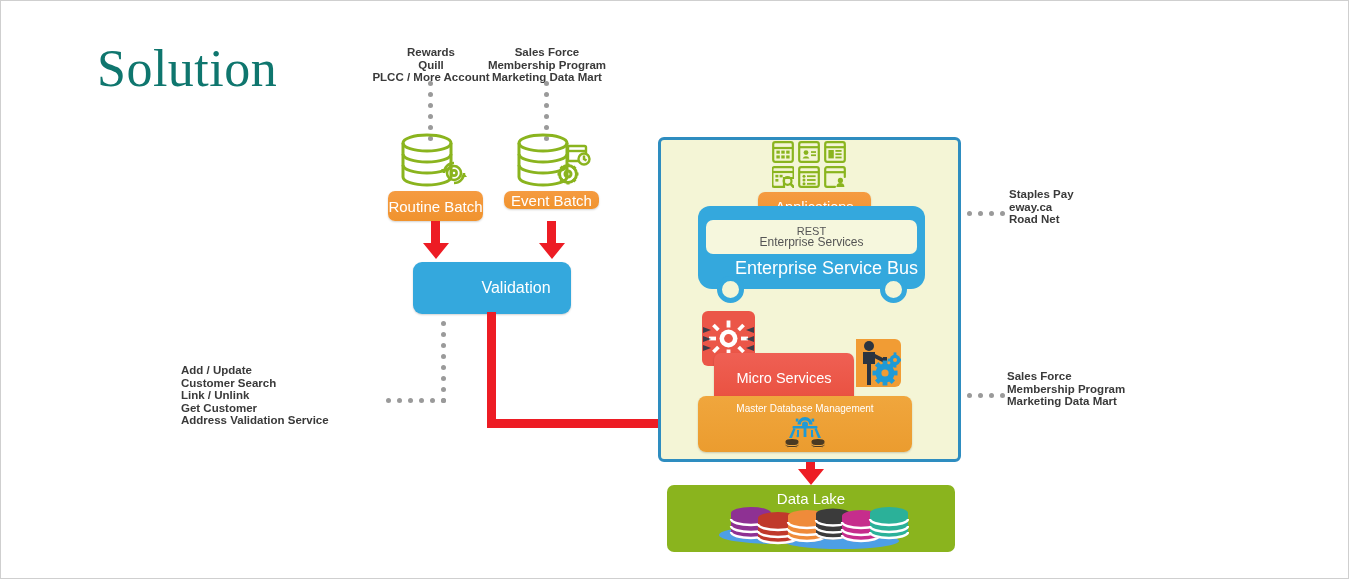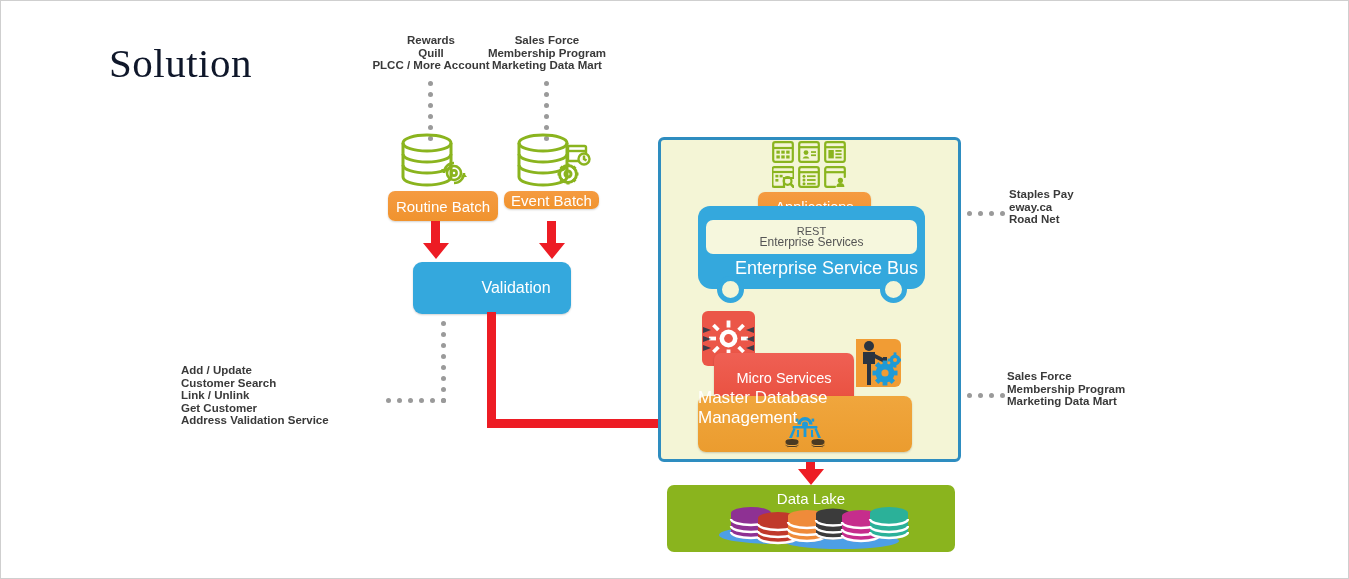--- a/index.html
+++ b/index.html
@@ -6,32 +6,32 @@
   body{font-family:"Liberation Sans",sans-serif;}
   #page{
     position:relative;width:1349px;height:579px;
     background:#ffffff;border:1px solid #cfcfcf;box-sizing:border-box;
     overflow:hidden;
   }
   .abs{position:absolute;}
 
   
   #title{
-    left:108px;top:38px;
+    left:96px;top:38px;
     font-family:"Liberation Serif",serif;
-    font-size:41px;color:#0f172a;letter-spacing:.5px;
+    font-size:52px;color:#0f766e;letter-spacing:.5px;
     white-space:nowrap;
   }
 
   
   .srctext{
     font-size:11.5px;font-weight:bold;color:#3a3a3a;
     line-height:12.6px;white-space:nowrap;
   }
-  .srctext.center{text-align:center;}
+  .srctext.center{text-align:center;margin-top:12px;}
   .srctext.right{text-align:left;}
   .srctext.left{text-align:left;}
 
   
   .dots-v{
     width:5px;
   }
   .dots-v i{
     display:block;width:5px;height:5px;border-radius:50%;
     background:#9a9a9a;margin-bottom:6px;
@@ -49,21 +49,21 @@
     text-align:center;
   }
   .pill-orange{
     background:linear-gradient(180deg,#f59b41 0%,#f0932e 100%);
     box-shadow:0 1px 2px rgba(0,0,0,.18);
   }
   .pill-blue{
     background:#34a8dd;box-shadow:0 1px 2px rgba(0,0,0,.18);
   }
 
-  #routine-batch{left:387px;top:190px;width:110px;height:30px;font-size:15px;}
+  #routine-batch{left:387px;top:190px;width:95px;height:30px;font-size:15px;}
   #event-batch{left:503px;top:190px;width:95px;height:18px;font-size:15px;}
   #validation{left:412px;top:261px;width:158px;height:52px;font-size:16px;border-radius:9px;padding-left:48px;}
 
   
   .red{background:#ed1c24;}
   .arrow-down-shaft{width:9px;}
   .arrow-head-down{
     width:0;height:0;border-left:13px solid transparent;
     border-right:13px solid transparent;border-top:16px solid #ed1c24;
   }
@@ -138,21 +138,21 @@
 
   
   #master-db{
     left:697px;top:395px;width:214px;height:56px;
     background:linear-gradient(180deg,#f0a63d 0%,#eb9c2f 100%);
     border-radius:8px;box-shadow:0 1px 2px rgba(0,0,0,.18);
   }
   #master-db-label{
     left:697px;top:397px;width:214px;height:20px;
     display:flex;align-items:center;justify-content:center;
-    color:#fff;font-size:17px;
+    color:#fff;font-size:10px;
   }
   #master-db-icon{left:783px;top:415px;width:42px;height:34px;}
 
   
   #data-lake{
     left:666px;top:484px;width:288px;height:67px;
     background:#8ab41e;border-radius:7px;
   }
   #data-lake-label{
     left:666px;top:487px;width:288px;height:20px;

